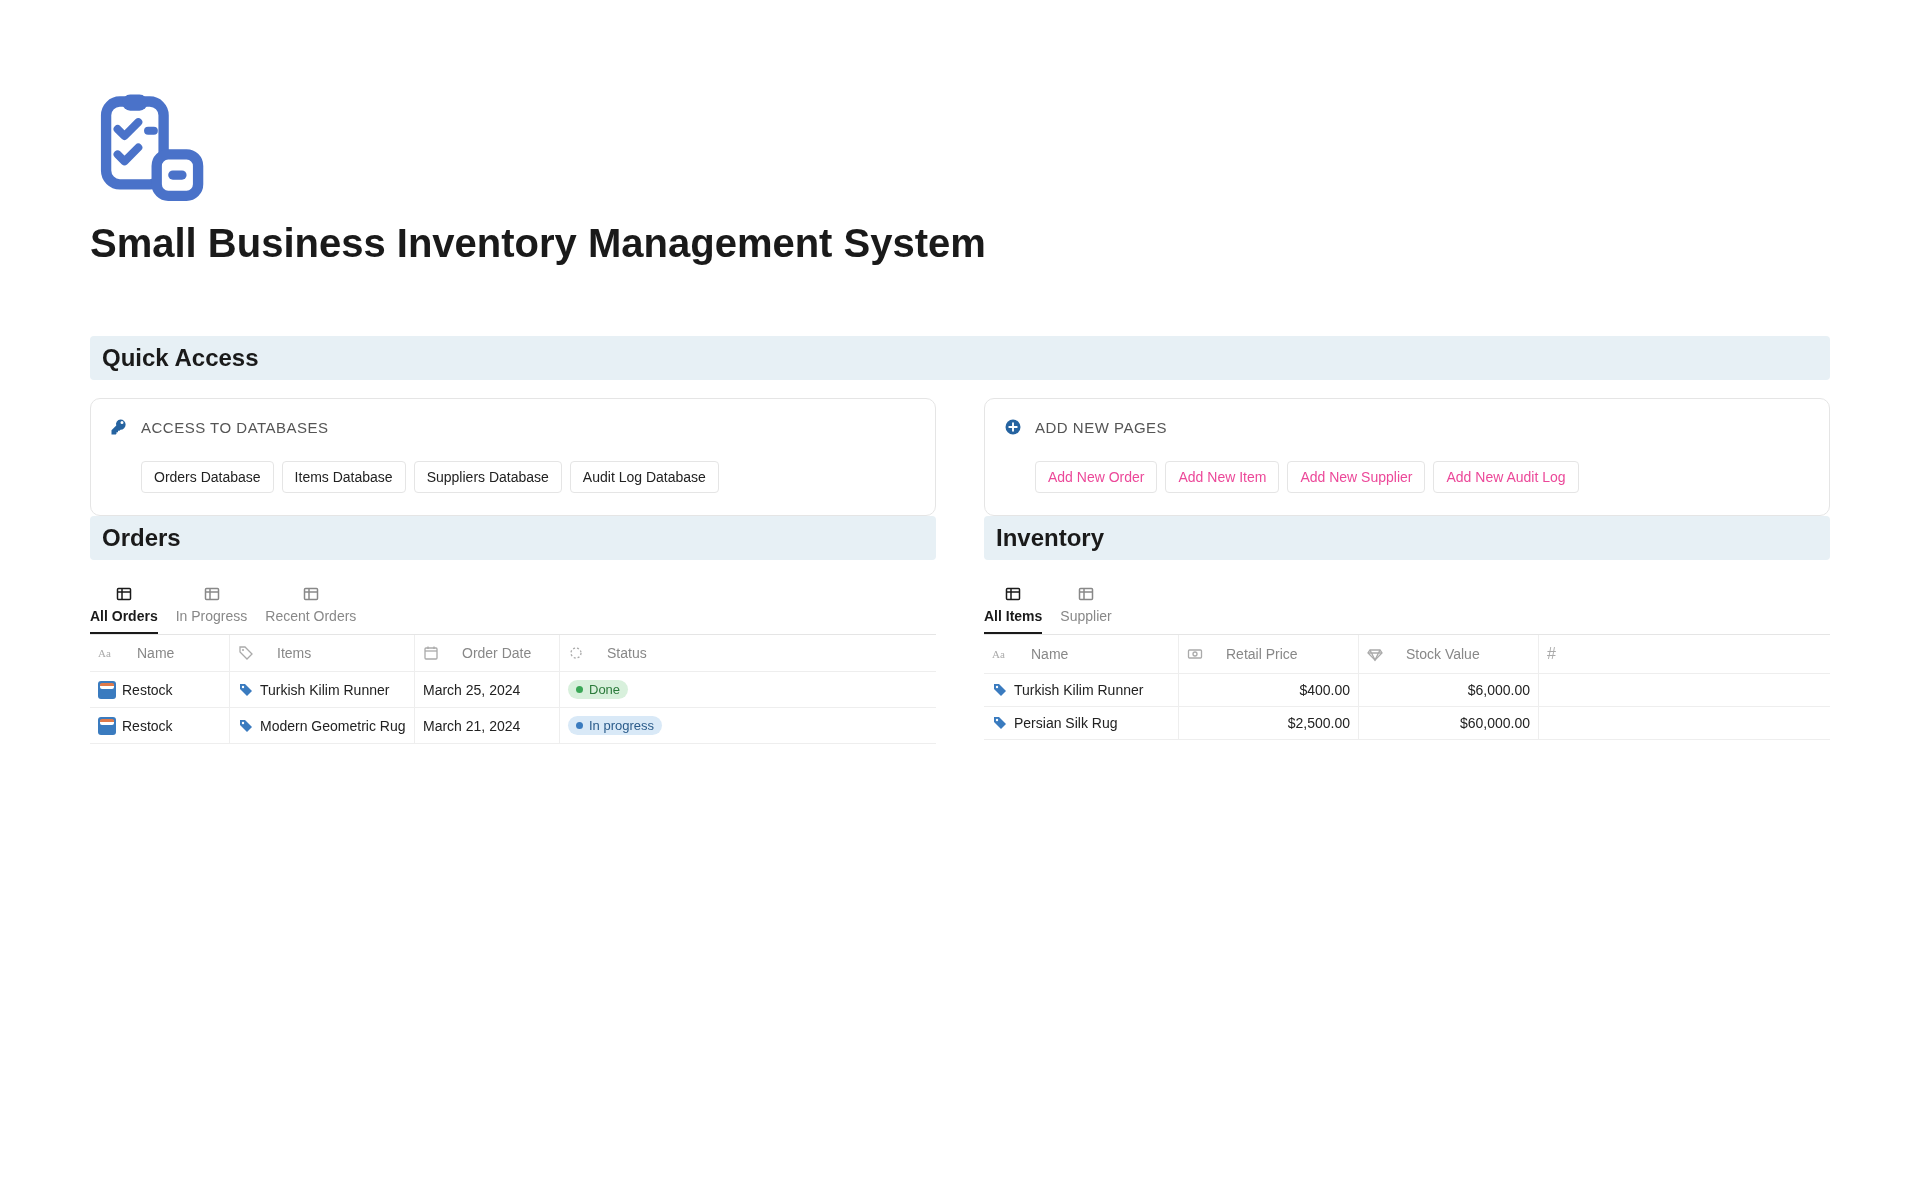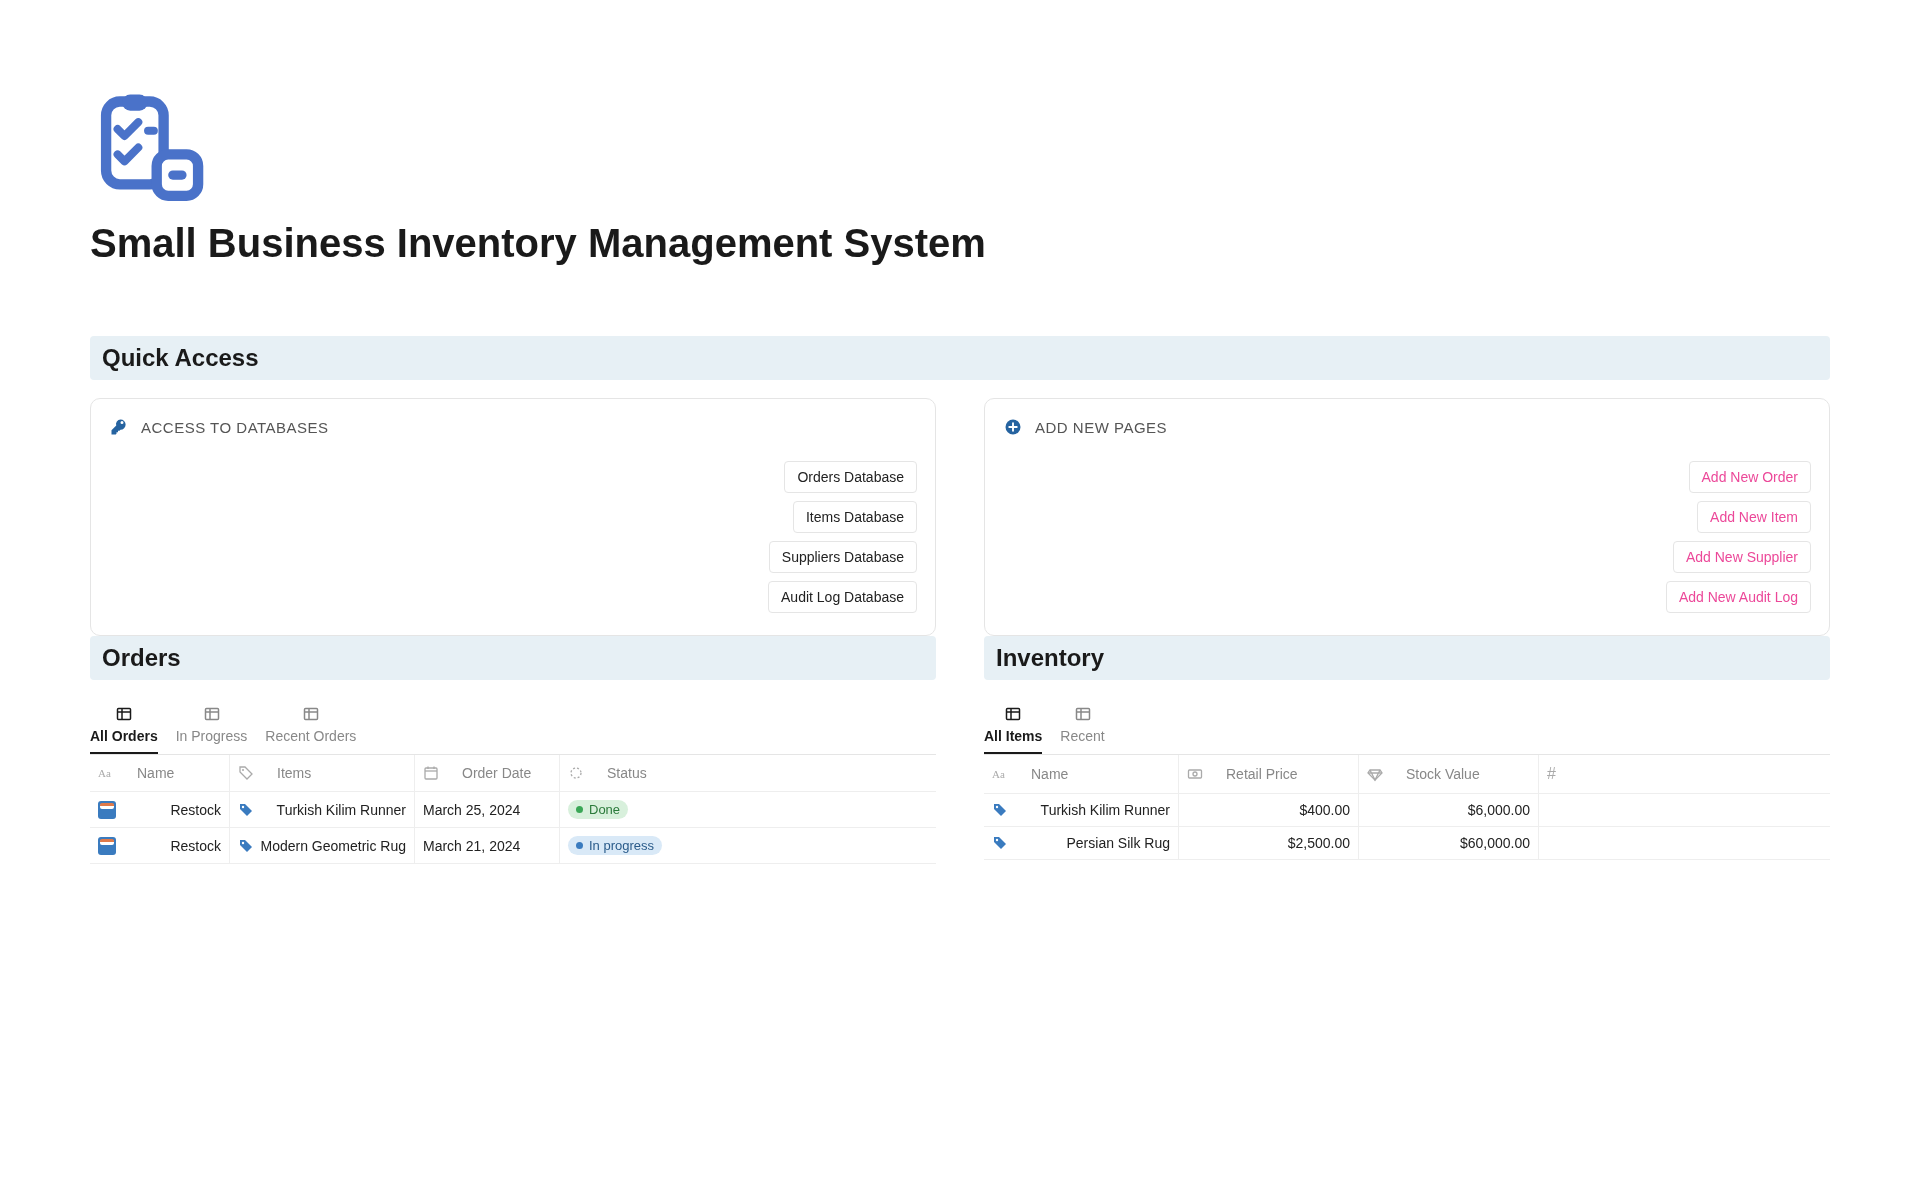--- a/index.html
+++ b/index.html
@@ -7,33 +7,33 @@
 .page-icon { margin-bottom: 12px; }
 .page-title { font-size: 40px; font-weight: 700; color: #1a1a1a; margin-bottom: 70px; }
 .section-header { background: #e7f0f5; padding: 8px 12px; border-radius: 4px; margin-bottom: 18px; }
 .section-header h2 { font-size: 24px; font-weight: 700; color: #1a1a1a; }
 .two-col { display: flex; gap: 48px; }
 .col { flex: 1; }
 .card { border: 1px solid #e5e5e5; border-radius: 10px; padding: 18px 18px 22px 18px; }
 .card-head { display: flex; align-items: center; gap: 12px; margin-bottom: 24px; }
 .card-head .icon-slot { width: 20px; height: 20px; display: flex; align-items: center; justify-content: center; color: #2563a0; }
 .card-head .label { font-size: 15px; font-weight: 500; letter-spacing: 0.5px; color: #555; }
-.pill-list { display: flex; flex-direction: column; gap: 8px; padding-left: 32px; align-items: flex-end; }
+.pill-list { display: flex; flex-direction: row; gap: 8px; padding-left: 32px; align-items: center; }
 .pill { display: inline-block; border: 1px solid #e5e5e5; border-radius: 4px; padding: 7px 12px; font-size: 14px; color: #222; background: #fff; cursor: pointer; white-space: nowrap; }
 .pill.muted { color: #ec4899; }
 .orders-inventory { display: flex; gap: 48px; }
 .tab-row { display: flex; align-items: center; gap: 18px; border-bottom: 1px solid #e5e5e5; padding: 0; }
 .tab { display: flex; align-items: center; gap: 6px; font-size: 14px; color: #888; padding: 8px 0; border-bottom: 2px solid transparent; cursor: pointer; white-space: nowrap; flex-direction: column; }
 .tab.active { color: #1a1a1a; font-weight: 600; border-bottom: 2px solid #1a1a1a; }
 .tab svg { width: 16px; height: 16px; }
 .tbl-head { display: flex; border-bottom: 1px solid #eee; }
 .th { display: flex; align-items: center; gap: 23px; font-size: 14px; color: #888; padding: 10px 8px; border-right: 1px solid #eee; }
 .th:last-child { border-right: none; }
 .tbl-row { display: flex; border-bottom: 1px solid #eee; }
-.td { display: flex; align-items: center; gap: 6px; font-size: 14px; color: #222; padding: 8px 8px; border-right: 1px solid #eee; white-space: nowrap; overflow: hidden; justify-content: space-between; }
+.td { display: flex; align-items: center; gap: 6px; font-size: 14px; color: #222; padding: 8px 8px; border-right: 1px solid #eee; white-space: nowrap; overflow: hidden; }
 .td:last-child { border-right: none; }
 .td.num { justify-content: flex-end; }
 .badge { display: inline-flex; align-items: center; gap: 6px; padding: 2px 8px; border-radius: 12px; font-size: 13px; }
 .badge.done { background: #d8f0dc; color: #2b7a3b; }
 .badge.prog { background: #d9e9f7; color: #2a5b8a; }
 .dot { width: 7px; height: 7px; border-radius: 50%; }
 .dot.g { background: #3aa756; }
 .dot.b { background: #3a7bbf; }
 .type-ico { width: 16px; height: 16px; flex-shrink: 0; }
 .store-ico { width: 18px; height: 18px; background: #3a7bbf; border-radius: 3px; position: relative; flex-shrink: 0; }
@@ -222,21 +222,21 @@
             <line x1="6" y1="2.5" x2="6" y2="13.5"></line>
           </svg>
         <span>All Items</span>
       </div>
       <div class="tab">
         <svg viewBox="0 0 16 16" fill="none" stroke="currentColor" stroke-width="1.5">
             <rect x="1.5" y="2.5" width="13" height="11" rx="1"></rect>
             <line x1="1.5" y1="6" x2="14.5" y2="6"></line>
             <line x1="6" y1="2.5" x2="6" y2="13.5"></line>
           </svg>
-        <span>Recent</span>
+        <span>Supplier</span>
       </div>
     </div>
     <div class="tbl-head">
       <div class="th" style="width:195px">
         <svg class="type-ico" viewBox="0 0 16 16" fill="#aaa">
             <text x="0" y="12" font-size="11" font-family="serif">Aa</text>
           </svg>
         <span>Name</span>
       </div>
       <div class="th" style="width:180px">

